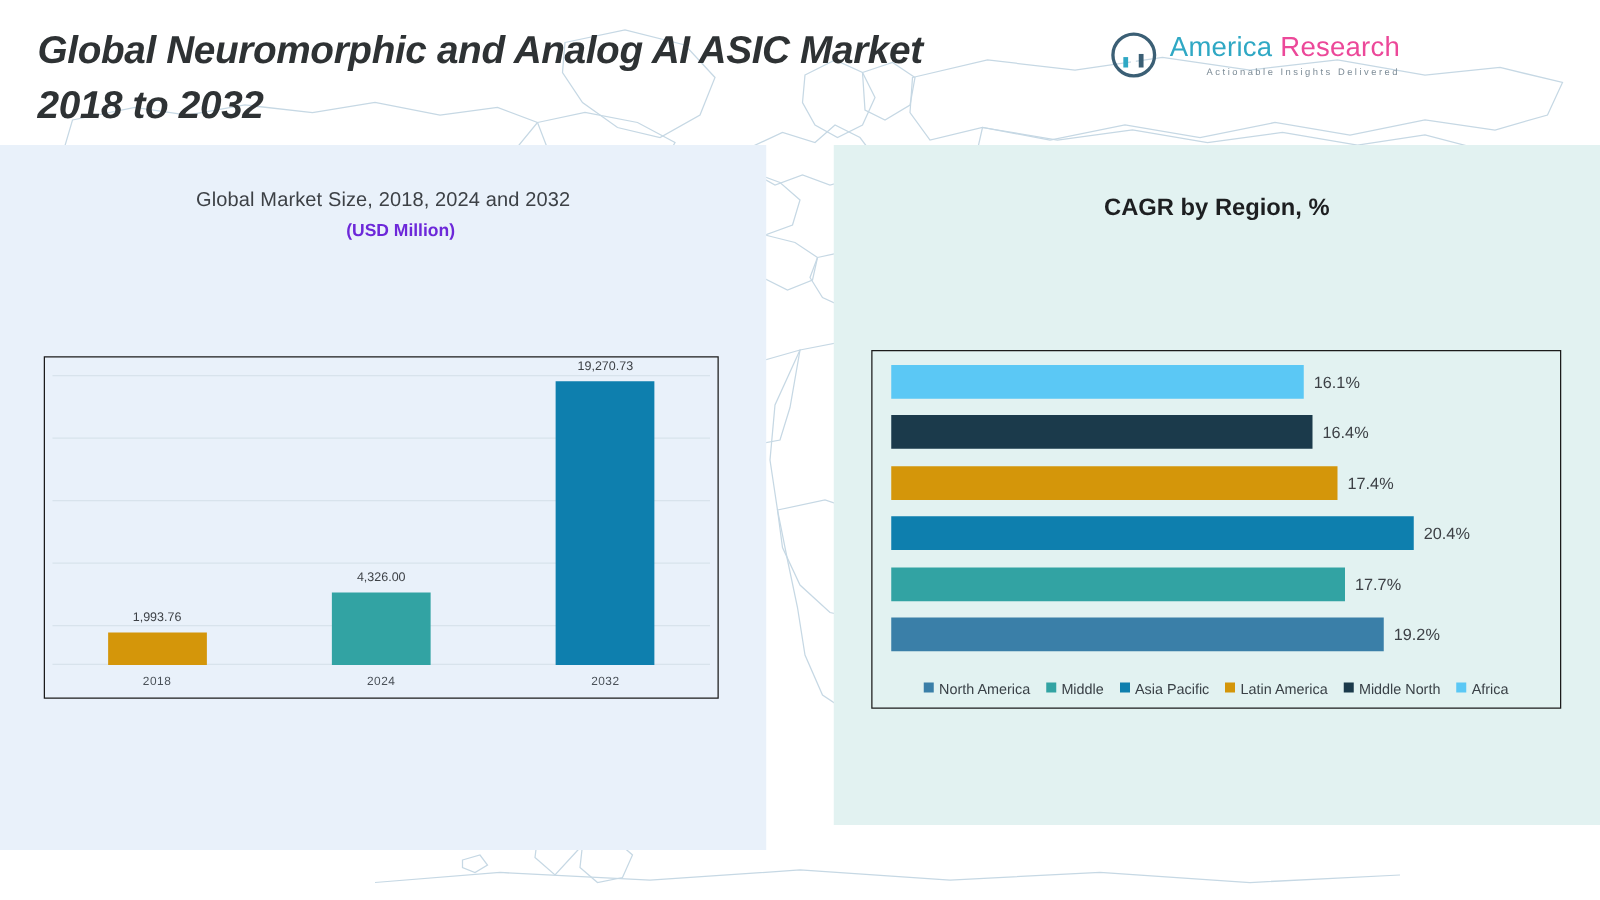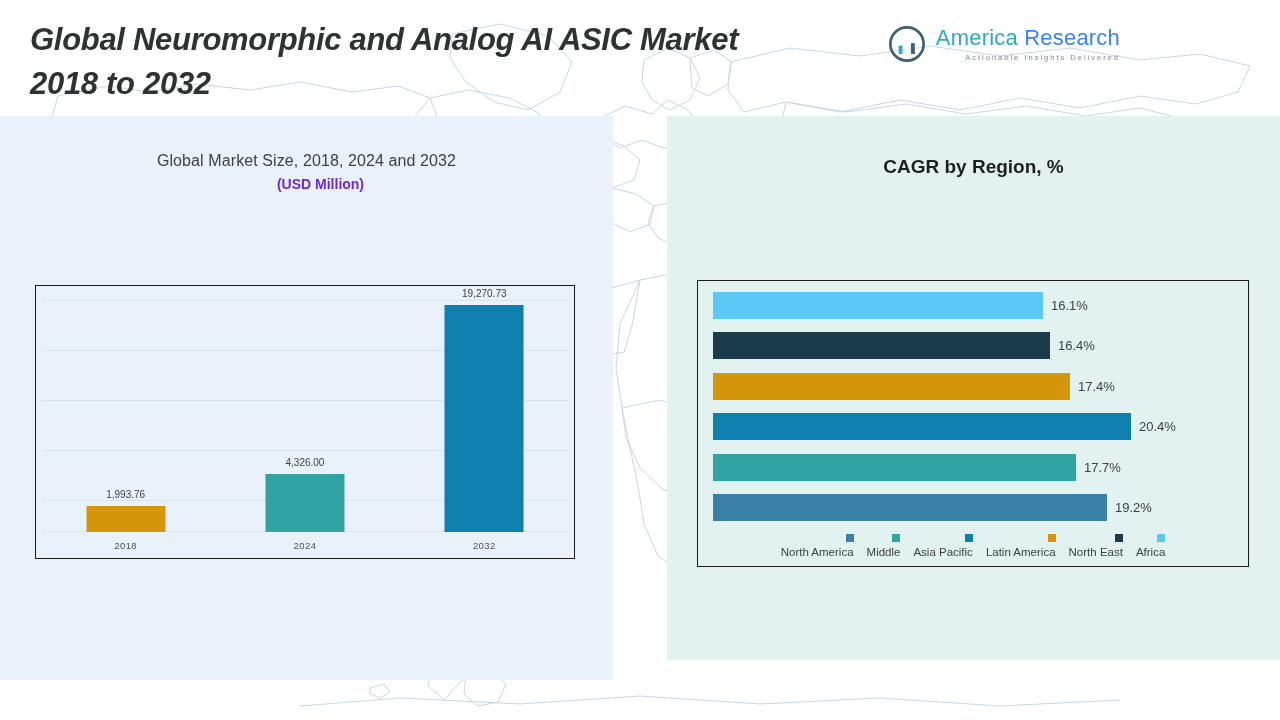--- a/index.html
+++ b/index.html
@@ -63,21 +63,21 @@
     right: 28px;
     top: 24px;
     display: flex;
     align-items: center;
     gap: 9px;
   }
   .logo-mark { width: 40px; height: 40px; flex: none; }
   .logo-text { display: flex; flex-direction: column; line-height: 1; }
   .logo-row { font-size: 22px; letter-spacing: 0.2px; white-space: nowrap; }
   .logo-credence { color: #2fa8c4; }
-  .logo-research { color: #3b82f6; }
+  .logo-research { color: #ec4899; }
   .logo-tag {
     margin-top: 5px;
     font-size: 7.5px;
     letter-spacing: 2.0px;
     color: #7c8b96;
     white-space: nowrap;
     text-align: right;
   }
 
   
@@ -227,21 +227,21 @@
     position: absolute;
     left: 0; right: 0;
     bottom: 8px;
     display: flex;
     justify-content: center;
     align-items: center;
     gap: 13px;
     font-size: 11.5px;
     color: #3a4147;
   }
-  .legend-item { display: flex; align-items: flex-end; gap: 4px; white-space: nowrap; flex-direction: column; }
+  .legend-item { display: flex; align-items: flex-start; gap: 4px; white-space: nowrap; }
   .legend-swatch { width: 8px; height: 8px; flex: none; }
 </style>
 </head>
 <body>
 
 <div id="page">
 
   <div id="world-map">
     <svg viewBox="0 0 1280 720" xmlns="http://www.w3.org/2000/svg">
       <g>
@@ -431,21 +431,21 @@
           <div class="legend-item">
             <span class="legend-swatch" style="background:#0e7fae"></span>
             <span>Asia Pacific</span>
           </div>
           <div class="legend-item">
             <span class="legend-swatch" style="background:#d4960a"></span>
             <span>Latin America</span>
           </div>
           <div class="legend-item">
             <span class="legend-swatch" style="background:#1b3a4b"></span>
-            <span>North East</span>
+            <span>Middle North</span>
           </div>
           <div class="legend-item">
             <span class="legend-swatch" style="background:#5bc8f5"></span>
             <span>Africa</span>
           </div>
         </div>
       </div>
     </div>
   </div>
 

